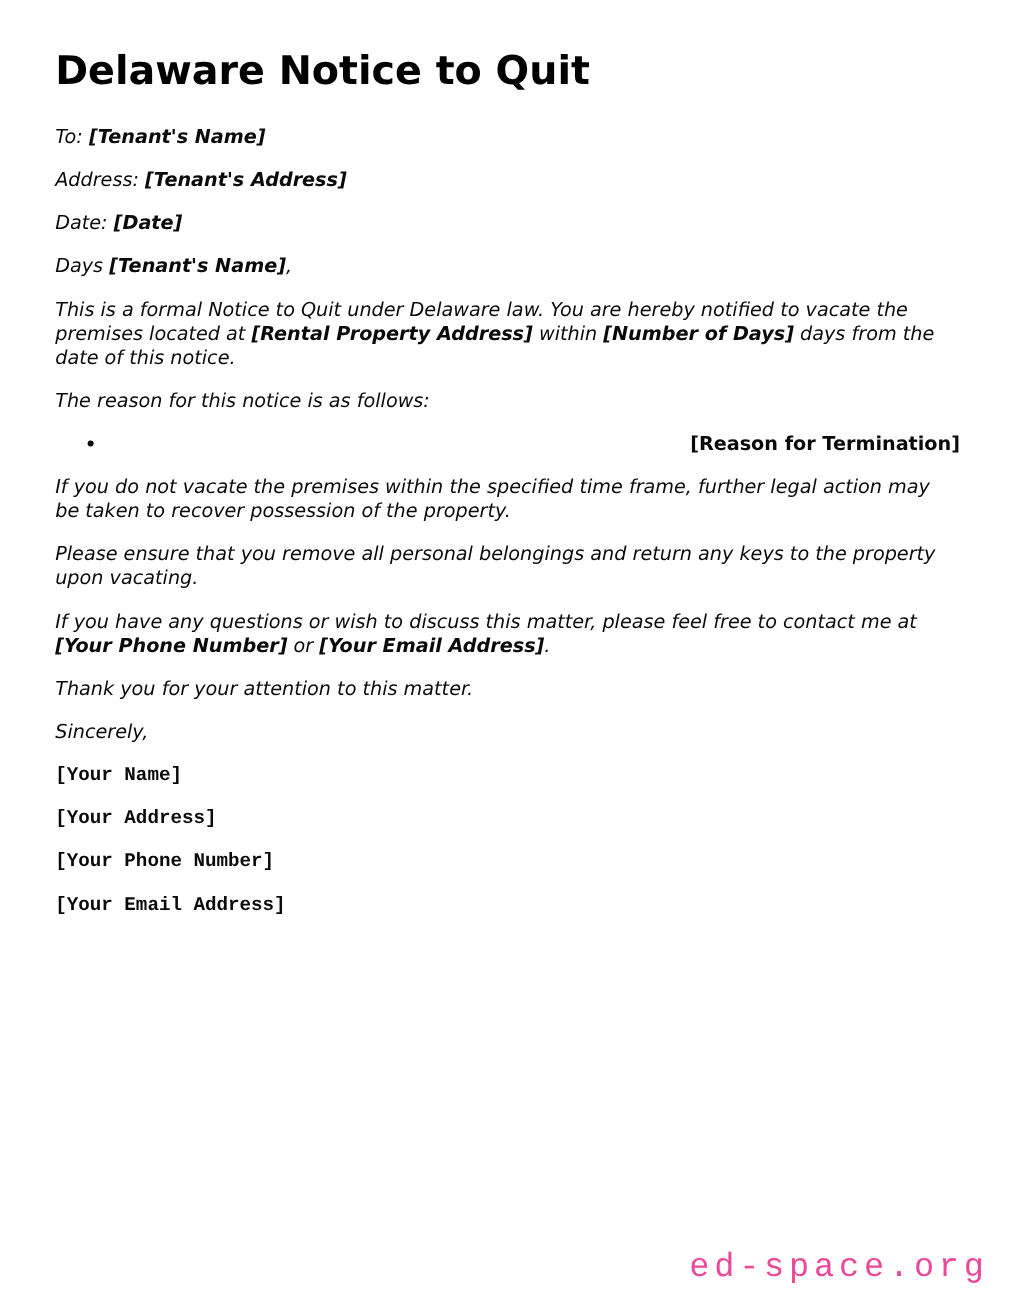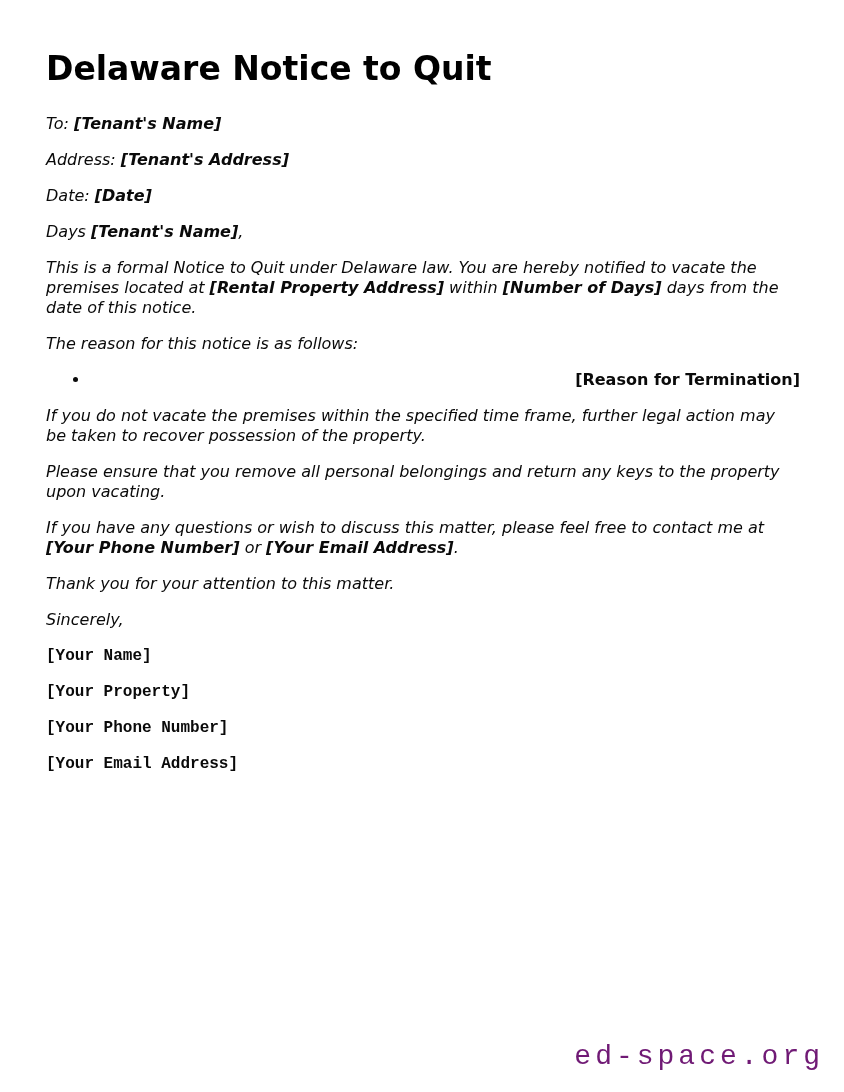--- a/index.html
+++ b/index.html
@@ -11,21 +11,21 @@
     width: 844px;
     height: 1092px;
     position: relative;
     overflow: hidden;
     font-family: "DejaVu Sans", sans-serif;
     color: #0a0a0a;
   }
   .page {
     position: absolute;
     inset: 0;
-    padding: 38px 44px 0 46px;
+    padding: 28px 44px 0 46px;
     box-sizing: border-box;
     background: #ffffff;
   }
   h1.doc-title {
     font-size: 33px;
     font-weight: 700;
     line-height: 1.15;
     margin: 12px 0 26px 0;
     color: #000000;
   }
@@ -55,21 +55,21 @@
     margin: 0 0 16px 0;
     font-family: Liberation Mono, monospace;
   }
   .watermark {
     position: absolute;
     right: 20px;
     bottom: 20px;
     font-family: "Liberation Mono", monospace;
     font-size: 28px;
     letter-spacing: 4px;
-    color: #701a75;
+    color: #ec4899;
     white-space: nowrap;
   }
 </style>
 </head>
 <body>
 
 <div class="page">
 
   <h1 class="doc-title">Delaware Notice to Quit</h1>
 
@@ -93,19 +93,19 @@
 
   <p class="para">Please ensure that you remove all personal belongings and return any keys to the property upon vacating.</p>
 
   <p class="para"><span>If you have any questions or wish to discuss this matter, please feel free to contact me at </span><span class="b">[Your Phone Number]</span><span> or </span><span class="b">[Your Email Address]</span><span>.</span></p>
 
   <p class="para">Thank you for your attention to this matter.</p>
 
   <p class="para">Sincerely,</p>
 
   <div class="sig-line">[Your Name]</div>
-  <div class="sig-line">[Your Property]</div>
+  <div class="sig-line">[Your Address]</div>
   <div class="sig-line">[Your Phone Number]</div>
   <div class="sig-line">[Your Email Address]</div>
 
   <div class="watermark">ed-space.org</div>
 
 </div>
 
 </body></html>

